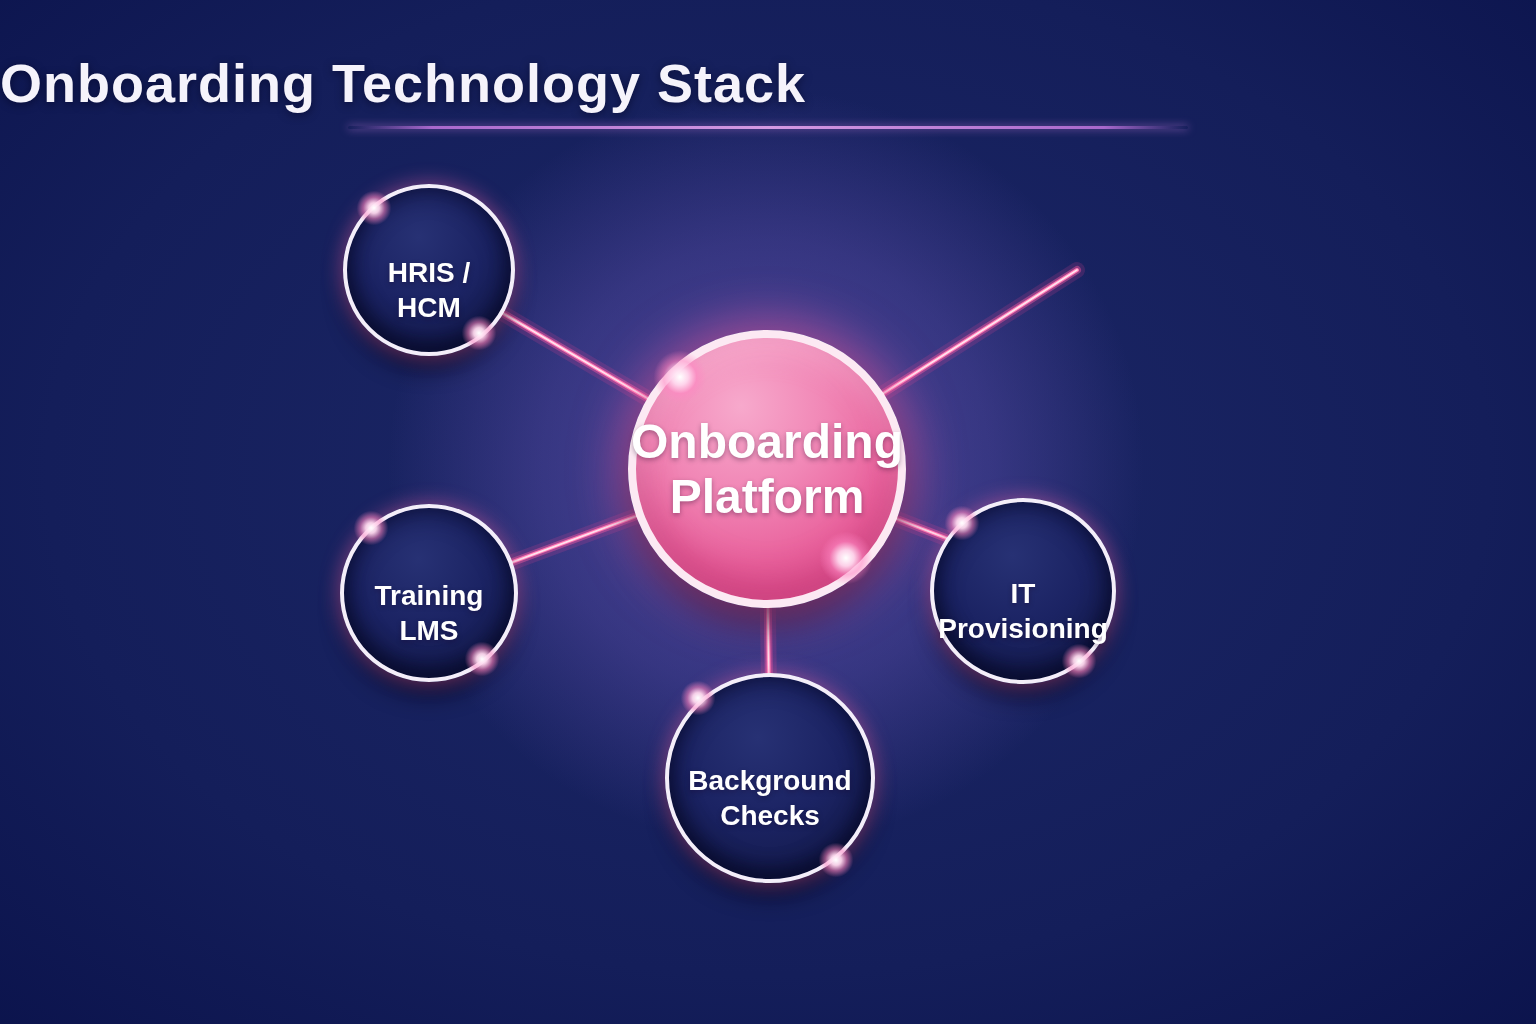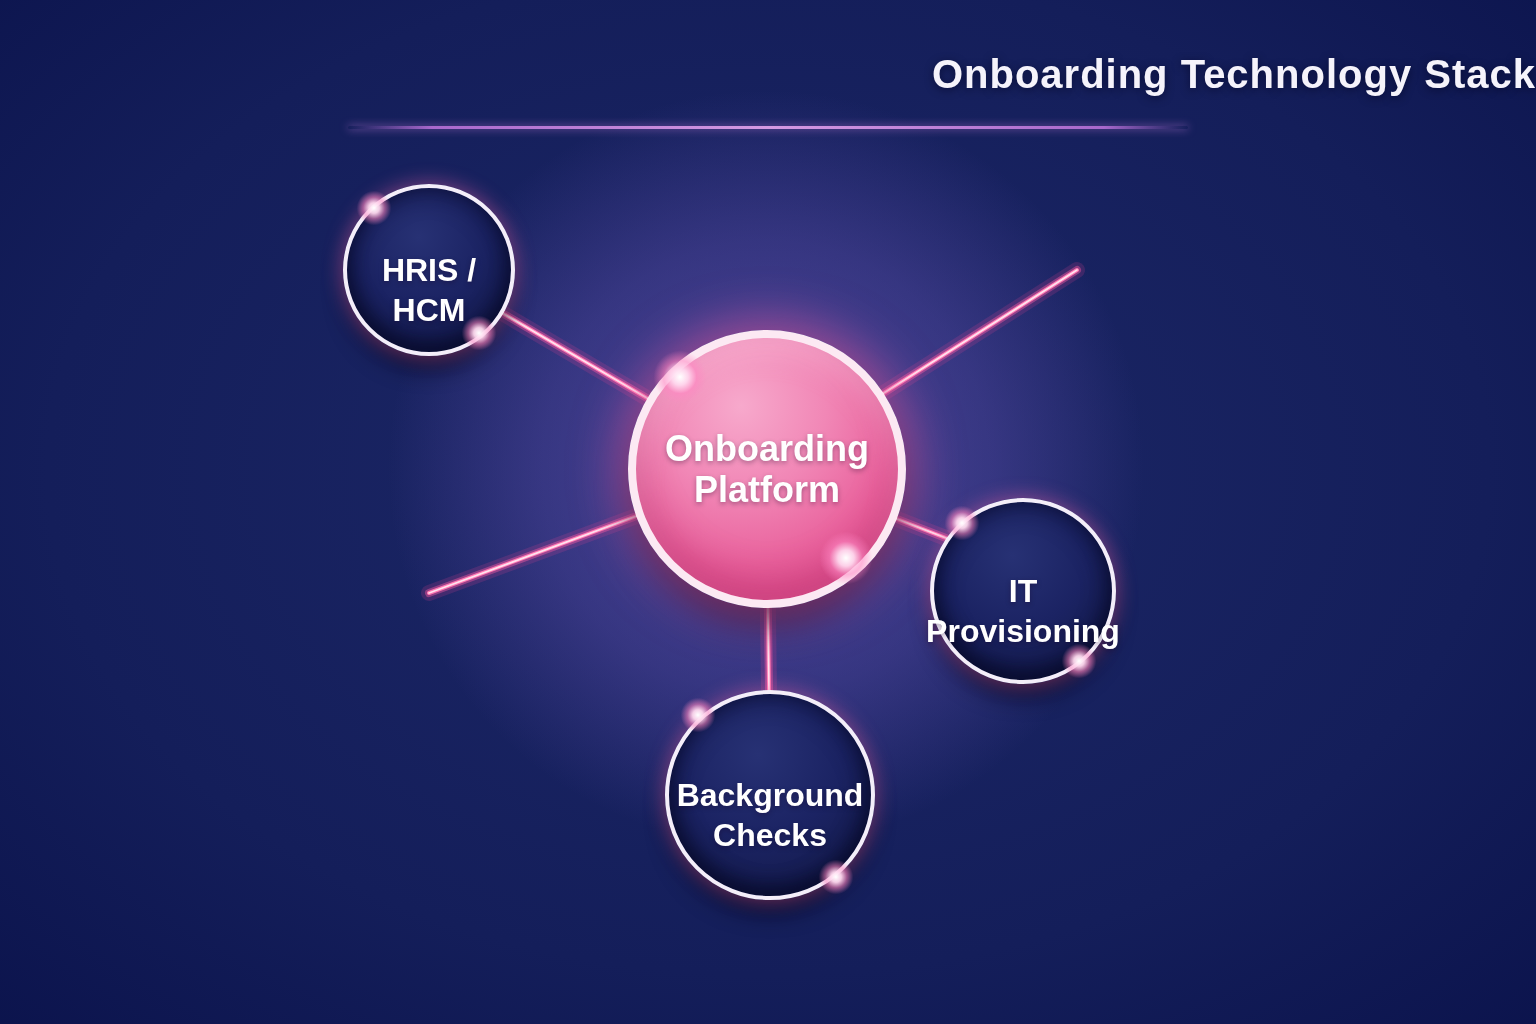--- a/index.html
+++ b/index.html
@@ -12,23 +12,23 @@
     font-family: "Liberation Sans", sans-serif;
     background:
       radial-gradient(circle 540px at 766px 468px, rgba(128,100,205,0.55) 0%, rgba(120,95,200,0.30) 42%, rgba(120,95,200,0) 70%),
       radial-gradient(ellipse 1500px 1050px at 50% 46%, #1d2868 0%, #141e5a 48%, #0b134c 76%, #071038 100%);
   }
 
   
   .title {
     position: absolute;
     top: 52px; left: 0; right: 0;
-    text-align: right;
+    text-align: left;
     color: #f5f3fb;
-    font-size: 40px;
+    font-size: 54px;
     font-weight: bold;
     letter-spacing: 1px;
     text-shadow: 0 2px 8px rgba(0,0,30,0.55);
     z-index: 3;
   }
   .title-underline {
     position: absolute;
     top: 126px; left: 50%;
     transform: translateX(-50%);
     width: 840px; height: 3px;
@@ -62,40 +62,40 @@
 
   .spoke {
     border: 4px solid #f4eef9;
     background: radial-gradient(circle at 44% 30%, #273174 0%, #1b2363 46%, #11173f 100%);
     box-shadow:
       0 0 18px 3px rgba(255,105,175,0.38),
       0 16px 24px -6px rgba(3,4,26,0.9),
       inset 0 0 26px rgba(8,10,45,0.85),
       inset 0 -10px 18px rgba(5,6,35,0.6);
   }
-  .spoke .label { font-size: 32px; margin-top: 40px; }
+  .spoke .label { font-size: 28px; margin-top: 40px; }
 
   .hub {
     left: 628px; top: 330px;
     width: 278px; height: 278px;
     border: 8px solid #fce9f3;
     background: radial-gradient(circle at 40% 26%, #f7a9cc 0%, #f187b6 34%, #e9619c 64%, #d94384 100%);
     box-shadow:
       0 0 48px 8px rgba(255,92,165,0.55),
       0 20px 34px -6px rgba(5,5,30,0.85),
       inset 0 -20px 34px rgba(168,28,92,0.38),
       inset 0 14px 26px rgba(255,220,238,0.35);
   }
-  .hub .label { font-size: 36px; line-height: 1.15; }
+  .hub .label { font-size: 48px; line-height: 1.15; }
 
   #node-hris       { left: 343px; top: 184px; width: 172px; height: 172px; }
   #node-esign      { left: 992px; top: 185px; width: 170px; height: 170px; }
   #node-training   { left: 340px; top: 504px; width: 178px; height: 178px; }
   #node-itprov     { left: 930px; top: 498px; width: 186px; height: 186px; }
-  #node-bgchecks   { left: 665px; top: 690px; width: 210px; height: 210px; }
+  #node-bgchecks   { left: 665px; top: 673px; width: 210px; height: 210px; }
 
   
   .sparkle {
     position: absolute;
     width: 34px; height: 34px;
     background: radial-gradient(circle, rgba(255,255,255,1) 0%, rgba(255,216,238,0.95) 22%, rgba(255,135,195,0.55) 45%, rgba(255,135,195,0) 72%);
     pointer-events: none;
   }
   .sparkle.tl { top: 2%; left: 6%; }
   .sparkle.br { bottom: 1%; right: 9%; }
@@ -159,20 +159,26 @@
   </div>
 
   <div class="node spoke" id="node-hris">
     <span class="sparkle tl"></span>
     <span class="sparkle br"></span>
     <span class="label">HRIS /
 HCM</span>
   </div>
 
 
+  <div class="node spoke" id="node-training">
+    <span class="sparkle tl"></span>
+    <span class="sparkle br"></span>
+    <span class="label">Training
+LMS</span>
+  </div>
 
   <div class="node spoke" id="node-itprov">
     <span class="sparkle tl"></span>
     <span class="sparkle br"></span>
     <span class="label">IT
 Provisioning</span>
   </div>
 
   <div class="node spoke" id="node-bgchecks">
     <span class="sparkle tl"></span>

